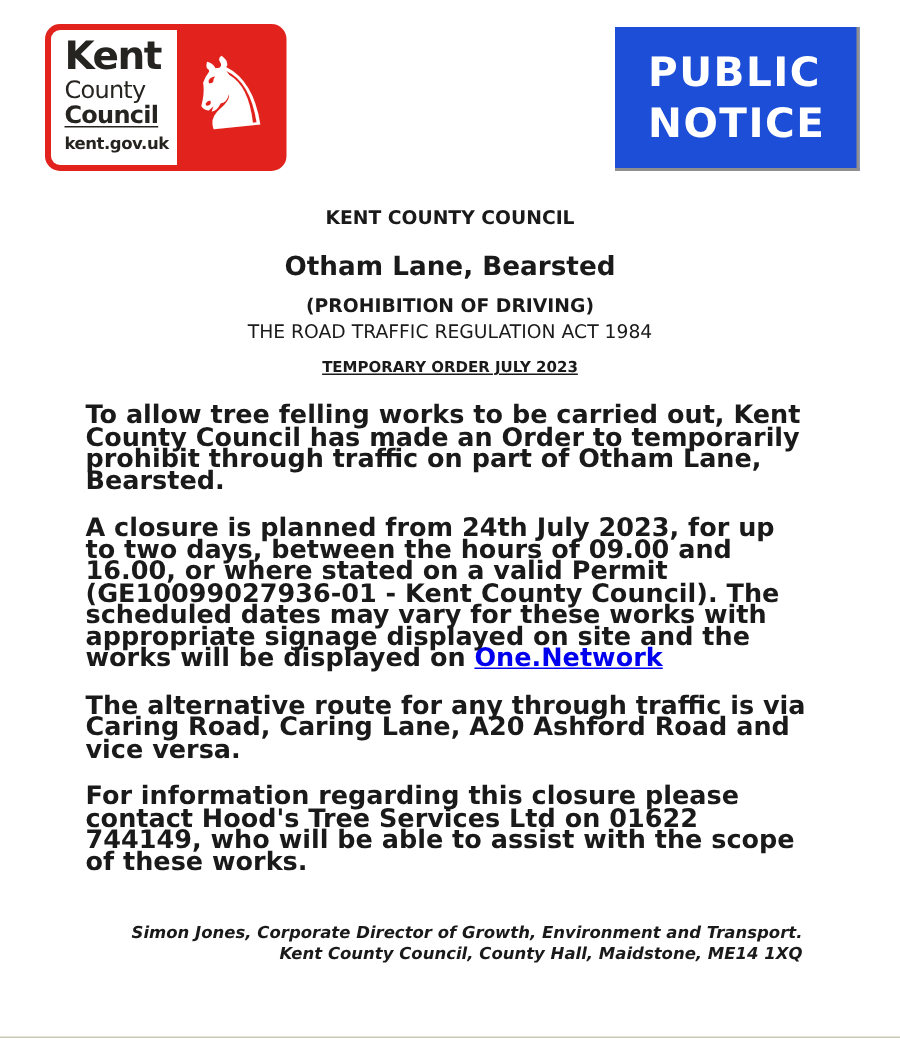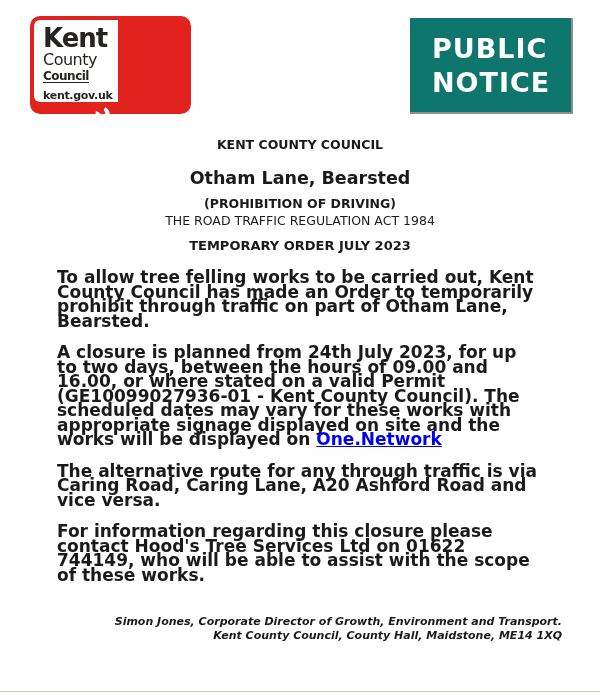--- a/index.html
+++ b/index.html
@@ -13,76 +13,75 @@
   }
 
   
   .logo {
     position: absolute; left: 30px; top: 16px;
     width: 161px; height: 98px;
     background: #e2231d;
     border-radius: 10px;
     padding: 4px;
     display: flex;
-    flex-direction: column;
   }
   .logo-left {
     width: 84px; height: 90px;
     background: #ffffff;
     border-radius: 6px 0 0 6px;
     padding: 5px 4px 0 9px;
     color: #262420;
   }
   .logo-kent   { font-size: 26px; font-weight: bold; letter-spacing: -1px; line-height: 26px; }
   .logo-county { font-size: 16px; font-weight: normal; line-height: 17px; letter-spacing: -0.5px; }
-  .logo-council{ font-size: 12px; font-weight: bold; line-height: 17px; letter-spacing: -0.5px;
+  .logo-council{ font-size: 16px; font-weight: bold; line-height: 17px; letter-spacing: -0.5px;
                  text-decoration: underline; text-underline-offset: 2px; }
   .logo-site   { font-size: 11px; font-weight: bold; margin-top: 4px; letter-spacing: -0.3px; }
   .logo-right {
     flex: 1; display: flex; align-items: center; justify-content: center;
   }
   .horse {
     color: #ffffff; font-size: 66px; line-height: 66px;
     transform: rotate(-6deg) translateY(-2px);
   }
 
   .notice-badge {
     position: absolute; left: 410px; top: 18px;
     width: 163px; height: 96px;
-    background: #0f766e;
+    background: #1d4ed8;
     border-right: 2px solid #8f8f8f;
     border-bottom: 2px solid #8f8f8f;
     padding: 14px 0 0 22px;
   }
   .notice-badge div {
     color: #ffffff; font-weight: bold; font-size: 27px; line-height: 34px;
     letter-spacing: 1px;
   }
 
   
   .main { position: absolute; top: 131px; left: 0; right: 0; }
 
   .headings { text-align: center; padding-top: 6px; }
   .h-authority { font-size: 12.5px; font-weight: bold; line-height: 15px; margin-bottom: 16px; }
   .h-location  { font-size: 17.5px; font-weight: bold; line-height: 21px; margin-bottom: 7px; }
   .h-restriction { font-size: 12.5px; font-weight: bold; line-height: 15px; margin-bottom: 2px; }
   .h-act       { font-size: 12.5px; font-weight: normal; line-height: 15px; margin-bottom: 10px; }
-  .h-order     { font-size: 13px; font-weight: bold; line-height: 15px; margin-bottom: 17px; }
+  .h-order     { font-size: 10px; font-weight: bold; line-height: 15px; margin-bottom: 17px; text-decoration: underline; }
 
   .body-text { margin: 0 62px 0 57px; }
   .body-text p {
     font-size: 17px; font-weight: bold; line-height: 14.5px;
     margin-bottom: 17px; color: #1a1a1a;
   }
   a.doc-link { color: #0000ee; font-weight: bold; text-decoration: underline; cursor: pointer; }
 
   .signature {
     margin-top: 33px;
     text-align: right;
-    padding-right: 38px;
+    padding-right: 65px;
   }
   .signature div {
     font-size: 11px; font-weight: bold; font-style: italic; line-height: 14px;
   }
 
   .page-bottom-line {
     position: absolute; left: 0; right: 0; bottom: 3px;
     height: 1px; background: #c9c9b4;
   }
 </style>

